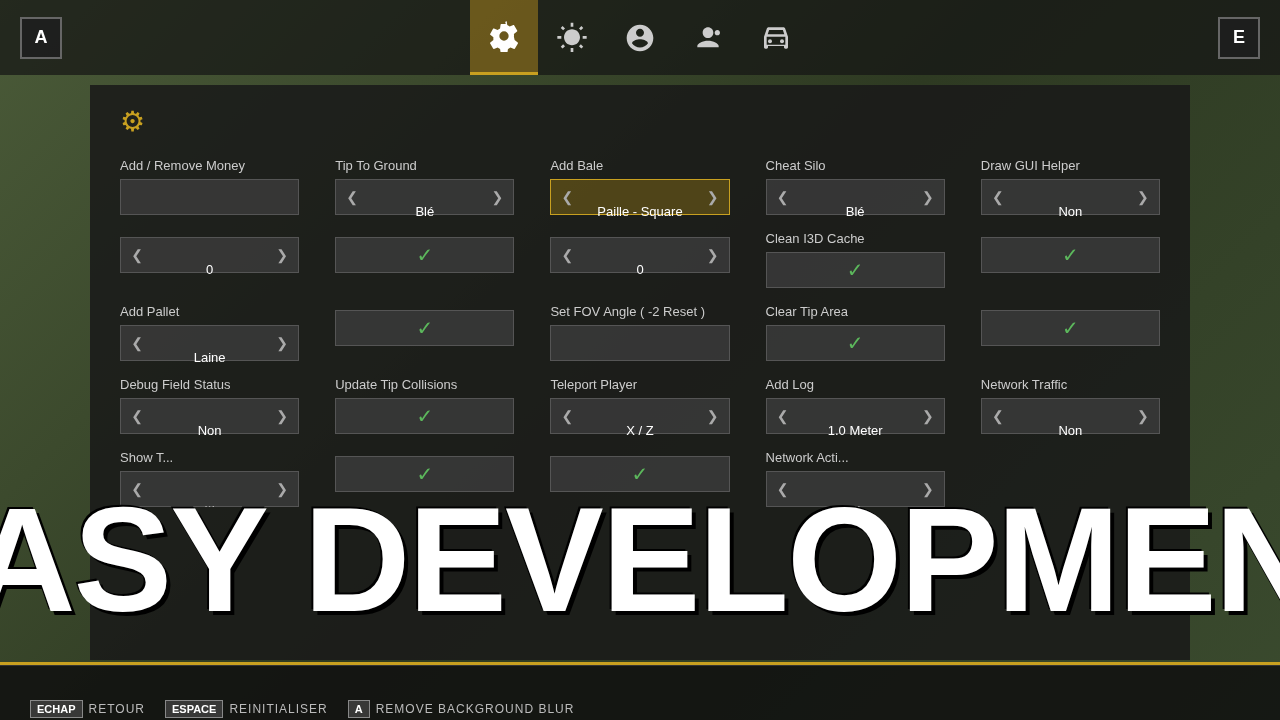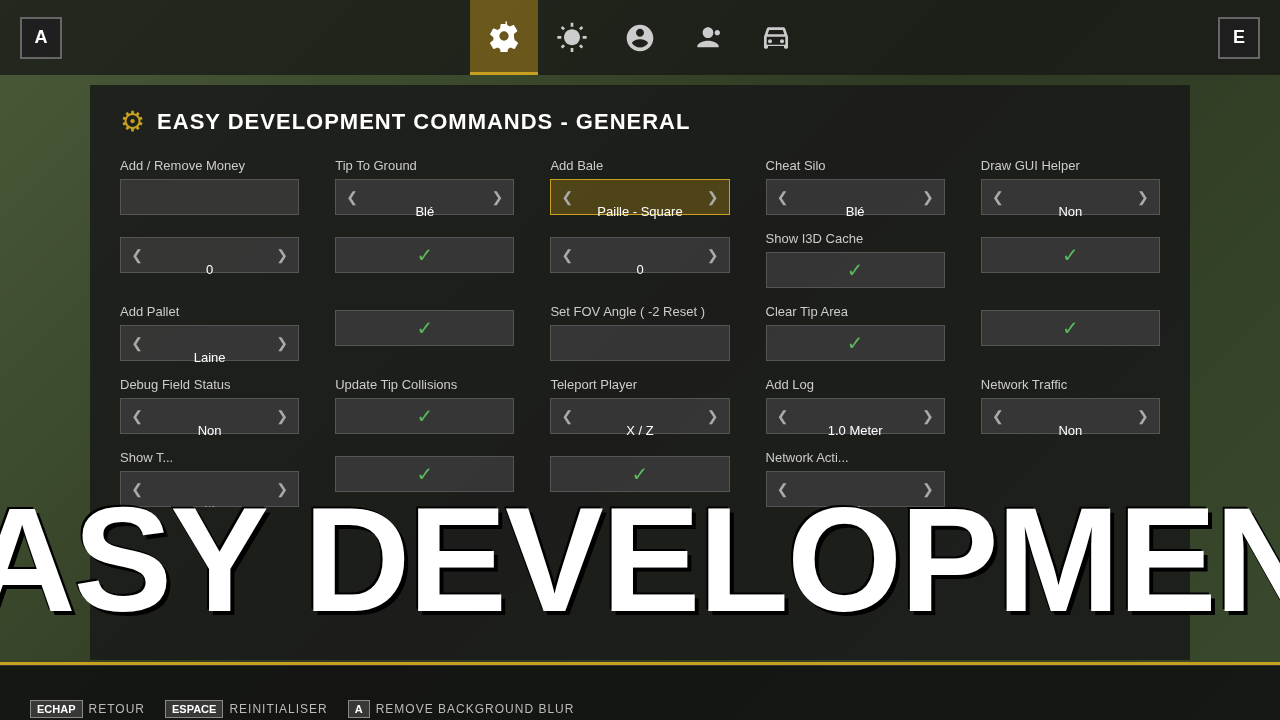--- a/index.html
+++ b/index.html
@@ -310,21 +310,20 @@
   </div>
   <div class="nav-right">
     <div class="nav-key-btn">E</div>
   </div>
 </div>
 
 <div class="main-panel">
 
   <div class="page-title-row">
     <span class="page-title-icon">⚙</span>
-    <span class="page-title-text">EASY DEVELOPMENT COMMANDS - GENERAL</span>
   </div>
 
   <div class="controls-grid">
 
     <div class="control-group">
       <div class="control-label">Add / Remove Money</div>
       <div class="control-input">
         <input type="text" value="" style="">
       </div>
     </div>
@@ -384,21 +383,21 @@
     <div class="control-group">
       <div class="control-label"></div>
       <div class="selector">
         <div class="selector-btn">❮</div>
         <div class="selector-value">0</div>
         <div class="selector-btn">❯</div>
       </div>
     </div>
 
     <div class="control-group">
-      <div class="control-label">Show I3D Cache</div>
+      <div class="control-label">Clean I3D Cache</div>
       <div class="control-check">
         <span>✓</span>
       </div>
     </div>
 
     <div class="control-group">
       <div class="control-label"></div>
       <div class="control-check">
         <span>✓</span>
       </div>

